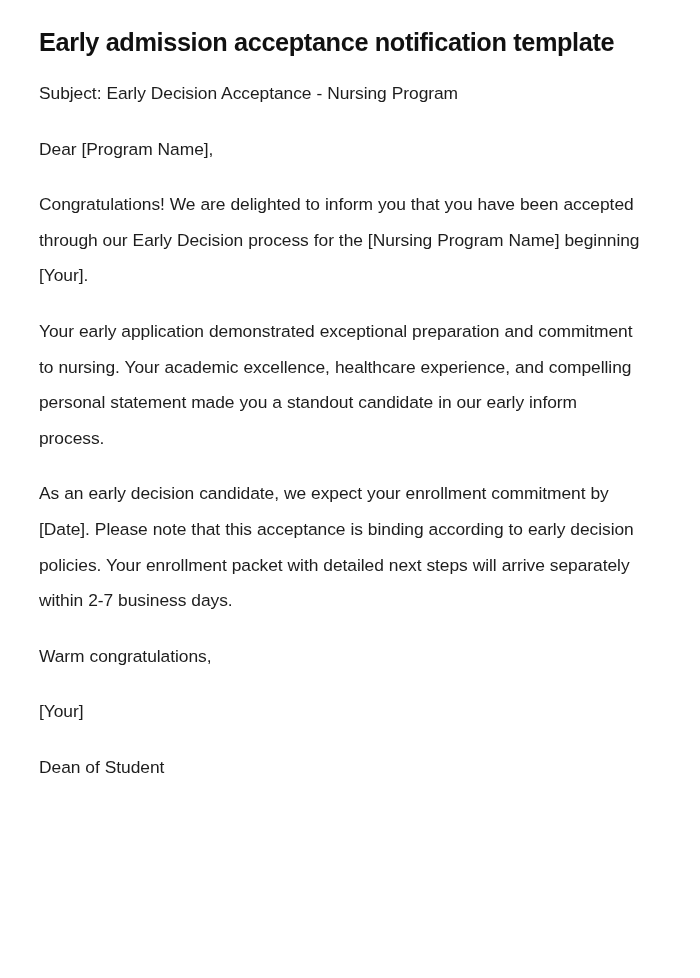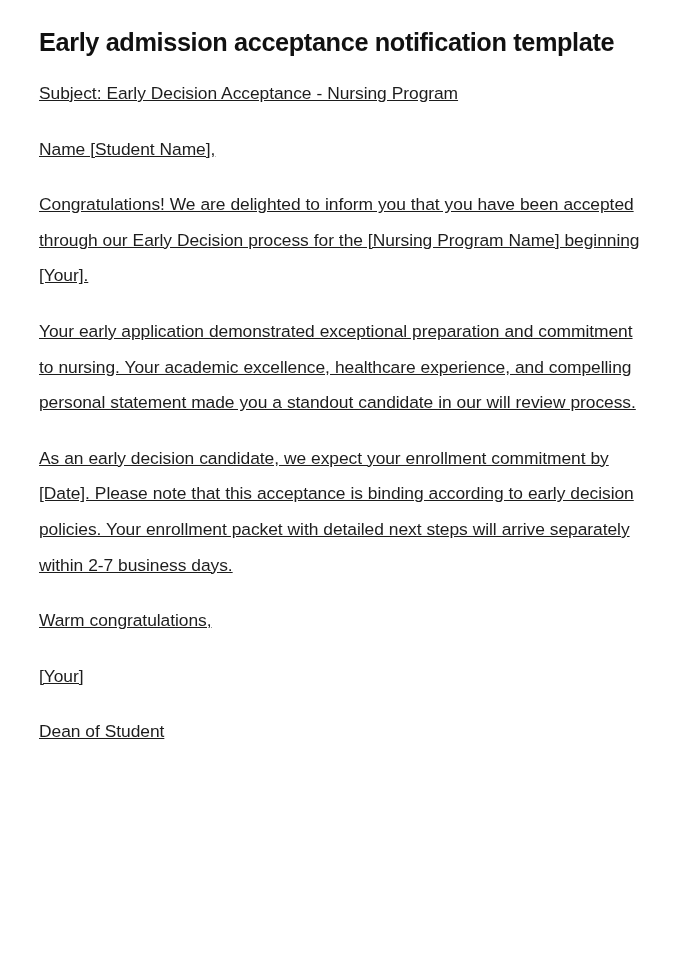--- a/index.html
+++ b/index.html
@@ -41,43 +41,42 @@
   }
 
   p.para {
     font-family: "Liberation Sans", sans-serif;
     font-size: 17.4px;
     line-height: 35.6px;
     color: #1d1d1d;
     margin: 0 0 20px 0;
     letter-spacing: -0.05px;
     word-spacing: 0.2px;
-    text-decoration: underline;
   }
 
   p.para:last-child {
     margin-bottom: 0;
   }
 </style>
 </head>
 <body>
 
 <div class="page">
 
   <h1 class="doc-title">Early admission acceptance notification template</h1>
 
   <div class="body-block">
 
     <p class="para">Subject: Early Decision Acceptance - Nursing Program</p>
 
-    <p class="para">Name [Student Name],</p>
+    <p class="para">Dear [Program Name],</p>
 
     <p class="para">Congratulations! We are delighted to inform you that you have been accepted through our Early Decision process for the [Nursing Program Name] beginning [Your].</p>
 
-    <p class="para">Your early application demonstrated exceptional preparation and commitment to nursing. Your academic excellence, healthcare experience, and compelling personal statement made you a standout candidate in our will review process.</p>
+    <p class="para">Your early application demonstrated exceptional preparation and commitment to nursing. Your academic excellence, healthcare experience, and compelling personal statement made you a standout candidate in our early inform process.</p>
 
     <p class="para">As an early decision candidate, we expect your enrollment commitment by [Date]. Please note that this acceptance is binding according to early decision policies. Your enrollment packet with detailed next steps will arrive separately within 2-7 business days.</p>
 
 
     <p class="para">Warm congratulations,</p>
 
     <p class="para">[Your]</p>
 
     <p class="para">Dean of Student</p>
 

